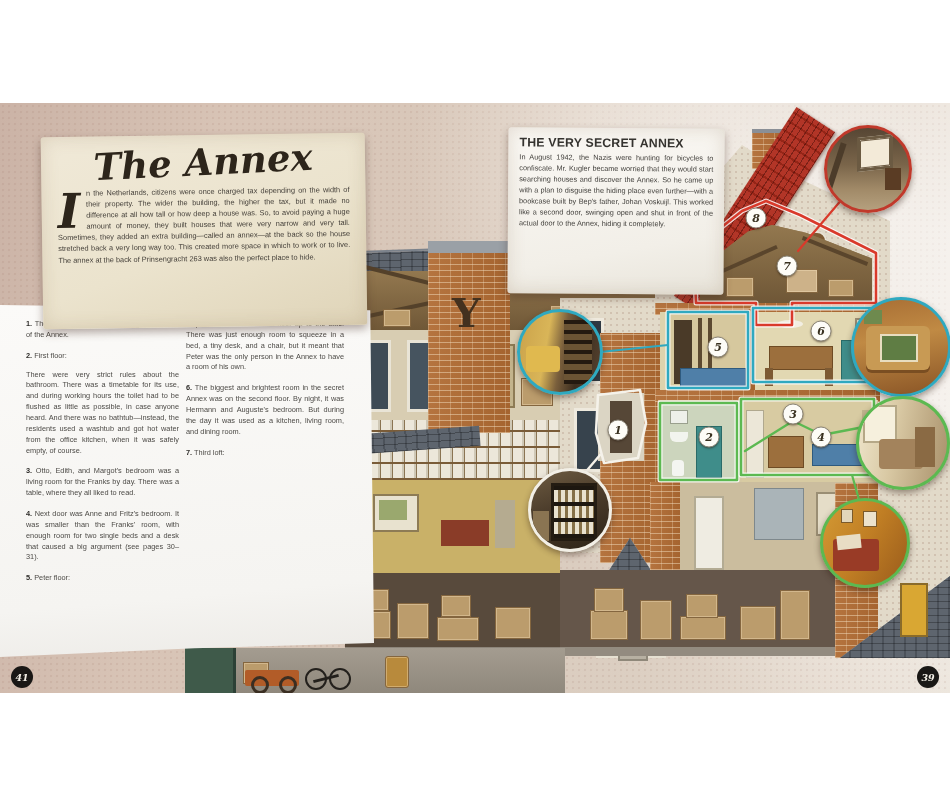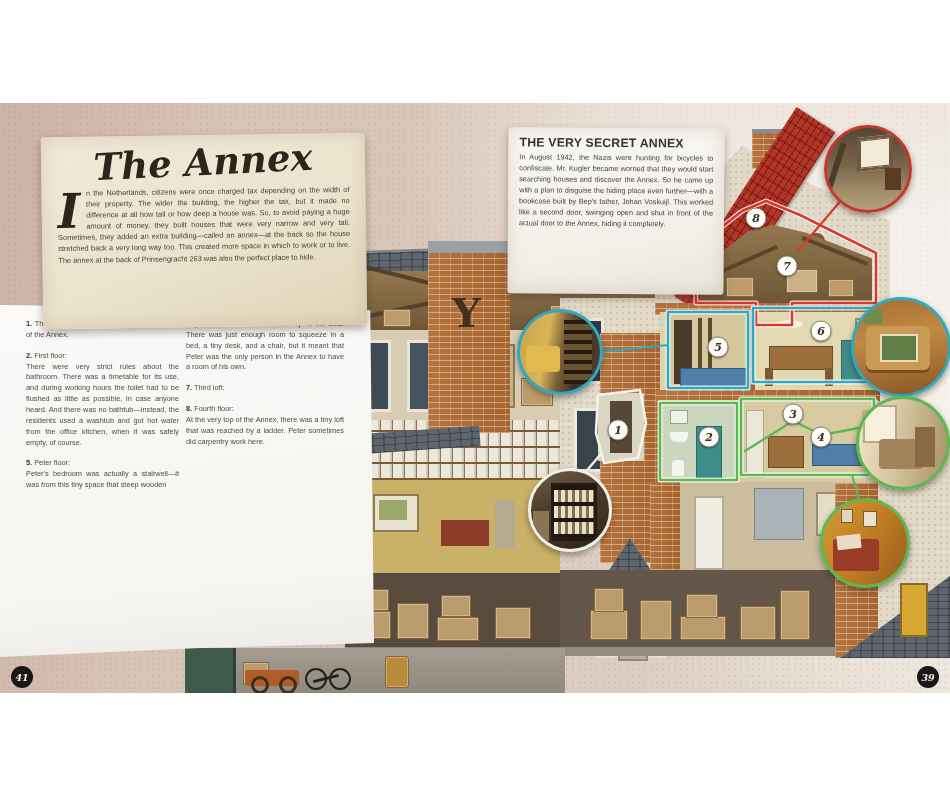--- a/index.html
+++ b/index.html
@@ -30,21 +30,21 @@
   .text-panel{position:absolute;left:0;top:202px;width:374px;height:352px;z-index:25;
     background:linear-gradient(175deg,#fbfaf8 0%,#f5f4f1 80%,#eceae6 100%);
     clip-path:polygon(0 0,99% 1.5%,100% 96%,52% 97.5%,0 100%);
     box-shadow:2px 3px 6px rgba(80,55,40,.3);}
   .col{position:absolute;top:14px;font-size:7.35px;line-height:1.48;color:#4c4a46;text-align:justify;}
   .col1{left:26px;width:153px;}
   .col2{left:186px;width:158px;}
   .note{margin:0 0 10px;}
   .note .num{font-weight:bold;color:#2e2c29;}
   .note .lead{color:#4c4a46;}
-  .note .blk{display:block;}
+  .note .blk{display:block;margin-top:8px;}
   
   .badge{position:absolute;width:22px;height:22px;border-radius:50%;background:#191715;z-index:40;
     color:#f3efe6;font-family:"DejaVu Serif",serif;font-style:italic;font-weight:bold;font-size:9.5px;
     display:flex;align-items:center;justify-content:center;transform:translate(-50%,-50%);}
   
   .ill *{position:absolute;}
   .ill{position:absolute;inset:0;}
   .brick{background-color:#b0703d;background-image:
     repeating-linear-gradient(0deg, rgba(242,221,190,.5) 0 1px, transparent 1px 6px),
     repeating-linear-gradient(90deg, rgba(242,221,190,.3) 0 1px, transparent 1px 11px),
@@ -283,25 +283,27 @@
 
     <div class="card secret-box">
       <div class="secret-title">THE VERY SECRET ANNEX</div>
       <div class="secret-body">In August 1942, the Nazis were hunting for bicycles to confiscate. Mr. Kugler became worried that they would start searching houses and discover the Annex. So he came up with a plan to disguise the hiding place even further—with a bookcase built by Bep's father, Johan Voskuijl. This worked like a second door, swinging open and shut in front of the actual door to the Annex, hiding it completely.</div>
     </div>
 
     <div class="text-panel">
       <div class="col col1">
         <p class="note"><span class="num">1.</span> <span>The swinging bookcase leading to the door of the Annex.</span></p>
         <p class="note"><span class="num">2.</span> <span class="lead">First floor:</span><span class="blk">There were very strict rules about the bathroom. There was a timetable for its use, and during working hours the toilet had to be flushed as little as possible, in case anyone heard. And there was no bathtub—instead, the residents used a washtub and got hot water from the office kitchen, when it was safely empty, of course.</span></p>
-        <p class="note"><span class="num">5.</span> <span class="lead">Peter floor:</span><span class="blk">Peter's bedroom was actually a stairwell—it was from this tiny space that steep wooden</span></p>
+        <p class="note"><span class="num">3.</span> <span>Otto, Edith, and Margot's bedroom was a living room for the Franks by day. There was a table, where they all liked to read.</span></p>
+        <p class="note"><span class="num">4.</span> <span>Next door was Anne and Fritz's bedroom. It was smaller than the Franks' room, with enough room for two single beds and a desk that caused a big argument (see pages 30–31).</span></p>
+        <p class="note"><span class="num">5.</span> <span class="lead">Peter floor:</span></p>
       </div>
       <div class="col col2">
         <p class="note"><span>steps led from the second floor up to the attic. There was just enough room to squeeze in a bed, a tiny desk, and a chair, but it meant that Peter was the only person in the Annex to have a room of his own.</span></p>
+        <p class="note"><span class="num">6.</span> <span>The biggest and brightest room in the secret Annex was on the second floor. By night, it was Hermann and Auguste's bedroom. But during the day it was used as a kitchen, living room, and dining room.</span></p>
         <p class="note"><span class="num">7.</span> <span class="lead">Third loft:</span></p>
-        <p class="note"><span class="num">8.</span> <span class="lead">Fourth floor:</span><span class="blk">At the very top of the Annex, there was a tiny loft that was reached by a ladder. Peter sometimes did carpentry work here.</span></p>
       </div>
     </div>
 
     <div class="badge" style="left:22px;top:574px;">41</div>
     <div class="badge" style="left:928px;top:574px;">39</div>
   </div>
 </div>
 
 </body></html>

